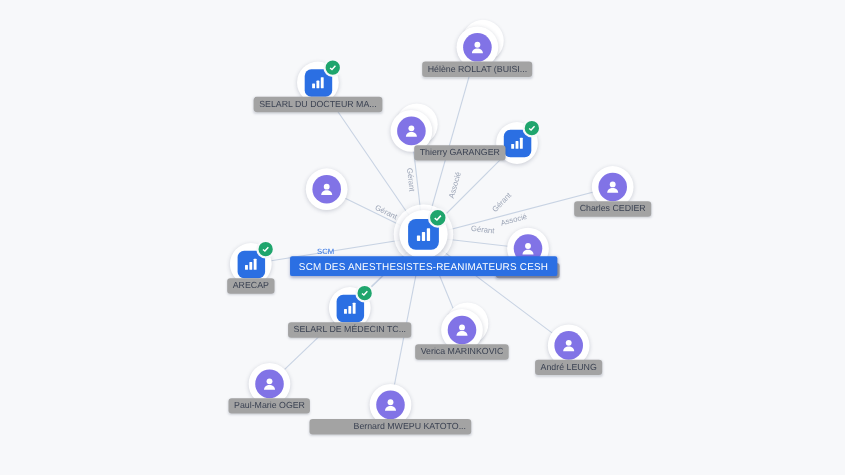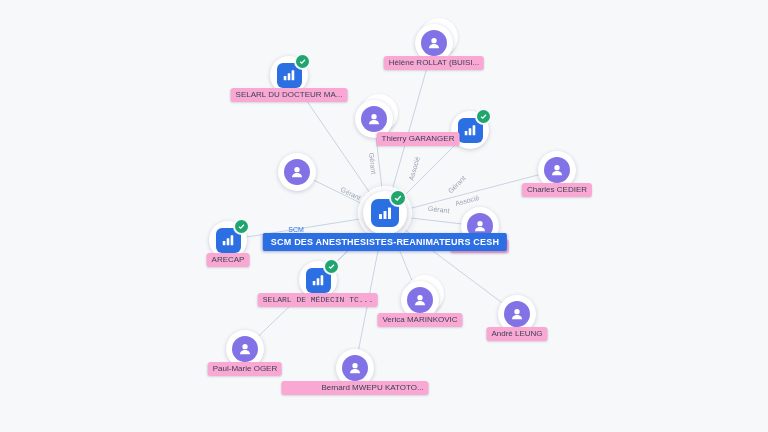--- a/index.html
+++ b/index.html
@@ -12,39 +12,39 @@
   .stack-ring{position:absolute;left:5px;top:-6px;width:38px;height:38px;border-radius:50%;
               background:#fff;box-shadow:0 1px 3px rgba(40,50,80,.18);}
   .node-circle{position:absolute;left:0;top:0;width:38px;height:38px;border-radius:50%;background:#fff;
                box-shadow:0 1px 4px rgba(40,50,80,.22);display:flex;align-items:center;justify-content:center;}
   .inner{display:flex;align-items:center;justify-content:center;}
   .inner.person{width:26px;height:26px;border-radius:50%;background:#8173e6;}
   .inner.company{width:25px;height:25px;border-radius:6px;background:#2b6fe3;}
   .badge{position:absolute;top:-3px;right:-3px;width:13px;height:13px;border-radius:50%;
          background:#1fa56d;border:2px solid #f7f8fa;display:flex;align-items:center;justify-content:center;}
 
-  .node-label{position:absolute;transform:translateX(-50%);z-index:4;background:#f9a8d4;color:#3b4252;
+  .node-label{position:absolute;transform:translateX(-50%);z-index:4;background:#a3a3a3;color:#3b4252;
               font-size:8px;line-height:10px;padding:2px 5px;border-radius:3px;white-space:nowrap;
               box-shadow:0 1px 2px rgba(40,50,80,.18);}
   .node-label.under{z-index:2;}
 
   .center-pin{position:absolute;transform:translate(-50%,-50%);z-index:9;}
   .pin-halo{position:absolute;left:-27px;top:-27px;width:54px;height:54px;border-radius:50%;
             background:rgba(255,255,255,.85);box-shadow:0 1px 6px rgba(40,50,80,.18);}
   .pin-circle{position:absolute;left:-22px;top:-22px;width:44px;height:44px;border-radius:50%;background:#fff;
               box-shadow:0 2px 6px rgba(40,50,80,.3);display:flex;align-items:center;justify-content:center;}
   .pin-circle .inner.company{width:28px;height:28px;border-radius:7px;}
   .pin-tail{position:absolute;left:-7px;top:21px;width:0;height:0;border-left:7px solid transparent;
             border-right:7px solid transparent;border-top:11px solid #2b6fe3;}
   .pin-badge{position:absolute;top:-24px;right:-22px;width:14px;height:14px;border-radius:50%;
              background:#1fa56d;border:2px solid #f7f8fa;display:flex;align-items:center;justify-content:center;}
 
   .center-caption{position:absolute;z-index:10;font-size:7px;color:#2b6fe3;transform:translateX(-50%);}
   .center-bar{position:absolute;transform:translateX(-50%);z-index:10;background:#2b6fe3;color:#fff;
-              font-size:9px;font-weight:700;letter-spacing:.2px;padding:4px 8px;border-radius:2px;
+              font-size:9px;font-weight:400;letter-spacing:.2px;padding:4px 8px;border-radius:2px;
               white-space:nowrap;box-shadow:0 1px 3px rgba(20,40,120,.35);}
 </style>
 </head>
 <body>
 
 <div class="canvas">
 
   <svg class="edges" width="768" height="432">
     <g stroke="#c8d3e3" stroke-width="1" fill="none">
       <line x1="385" y1="215" x2="434" y2="43"></line>
@@ -193,21 +193,21 @@
             <rect x="11" y="2.5" width="3" height="11.5" rx="0.6" fill="#fff"></rect>
           </svg>
       </div>
       <div class="badge">
         <svg width="7" height="7" viewBox="0 0 10 10">
             <polyline points="1.5,5.5 4,7.5 8.5,2.5" stroke="#fff" stroke-width="1.8" fill="none"></polyline>
           </svg>
       </div>
     </div>
   </div>
-  <div class="node-label" style="left:318px;top:293px;font-family:Liberation Mono, monospace;">SELARL DE MÉDECIN TC...</div>
+  <div class="node-label" style="left:318px;top:293px;">SELARL DE MÉDECIN TC...</div>
 
   <div class="node" style="left:420px;top:300px;">
     <div class="stack-ring"></div>
     <div class="node-circle">
       <div class="inner person">
         <svg width="16" height="16" viewBox="0 0 24 24">
             <circle cx="12" cy="8.5" r="4" fill="#fff"></circle>
             <path d="M4.5 20c0-4.2 3.4-6.5 7.5-6.5s7.5 2.3 7.5 6.5z" fill="#fff"></path>
           </svg>
       </div>

